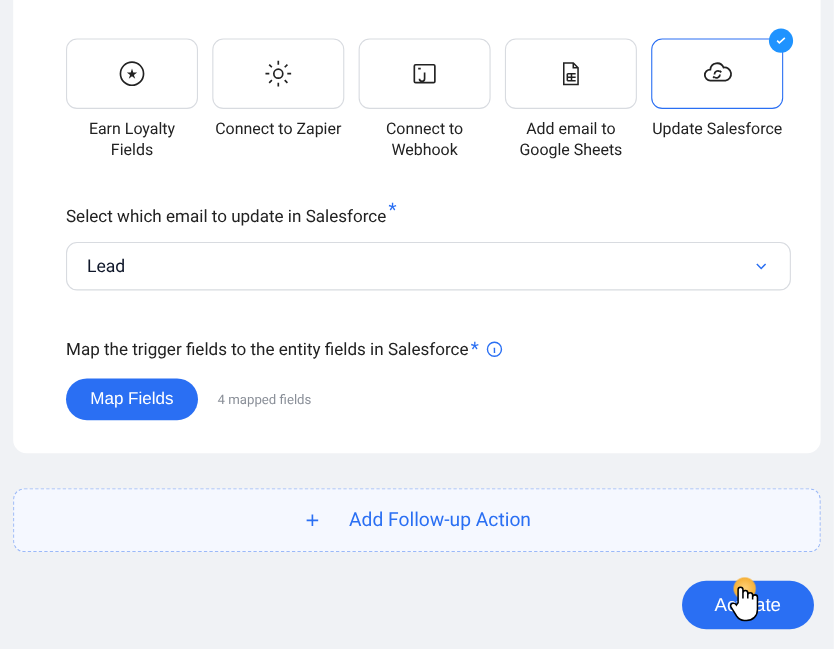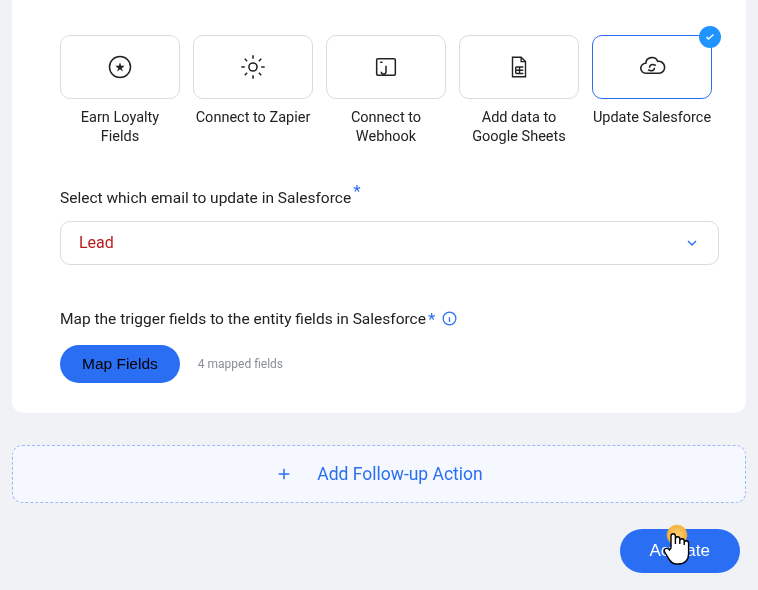--- a/index.html
+++ b/index.html
@@ -90,28 +90,28 @@
   border: 1px solid #d8dbe0;
   border-radius: 10px;
   height: 44px;
   display: flex;
   align-items: center;
   justify-content: space-between;
   padding: 0 18px;
   cursor: pointer;
   width: 659px;
 }
-.select-box .value { font-size: 16px; color: #b91c1c; }
+.select-box .value { font-size: 16px; color: #0f172a; }
 .select-box .chev { width:16px; height:16px; }
 .map-row {
   display:flex; align-items:center; gap:18px; margin-top:16px;
 }
 .map-btn {
   background: #2a6ff3;
-  color: #000000;
+  color: #ffffff;
   font-size: 15.5px;
   border: none;
   border-radius: 999px;
   padding: 10px 22px;
   cursor: pointer;
 }
 .mapped-count {
   font-size: 12px;
   color: #8a8f98;
 }
@@ -195,21 +195,21 @@
     </div>
 
     <div class="action-item">
       <div class="action-box">
         <svg width="26" height="26" viewBox="0 0 24 24" fill="none" stroke="#222" stroke-width="1.3">
             <path d="M6 3h8l4 4v14H6z"></path>
             <path d="M14 3v4h4"></path>
             <path d="M9 12h7M9 15h7M9 18h7M9 12v6M12.5 12v6"></path>
           </svg>
       </div>
-      <div class="action-label">Add data to Google Sheets</div>
+      <div class="action-label">Add email to Google Sheets</div>
     </div>
 
     <div class="action-item selected">
       <div class="action-box">
         <div class="action-check">
           <svg viewBox="0 0 24 24" fill="none" stroke="#fff" stroke-width="3">
               <path d="M5 12l4 4L19 7"></path>
             </svg>
         </div>
         <svg width="30" height="30" viewBox="0 0 24 24" fill="none" stroke="#222" stroke-width="1.3">

